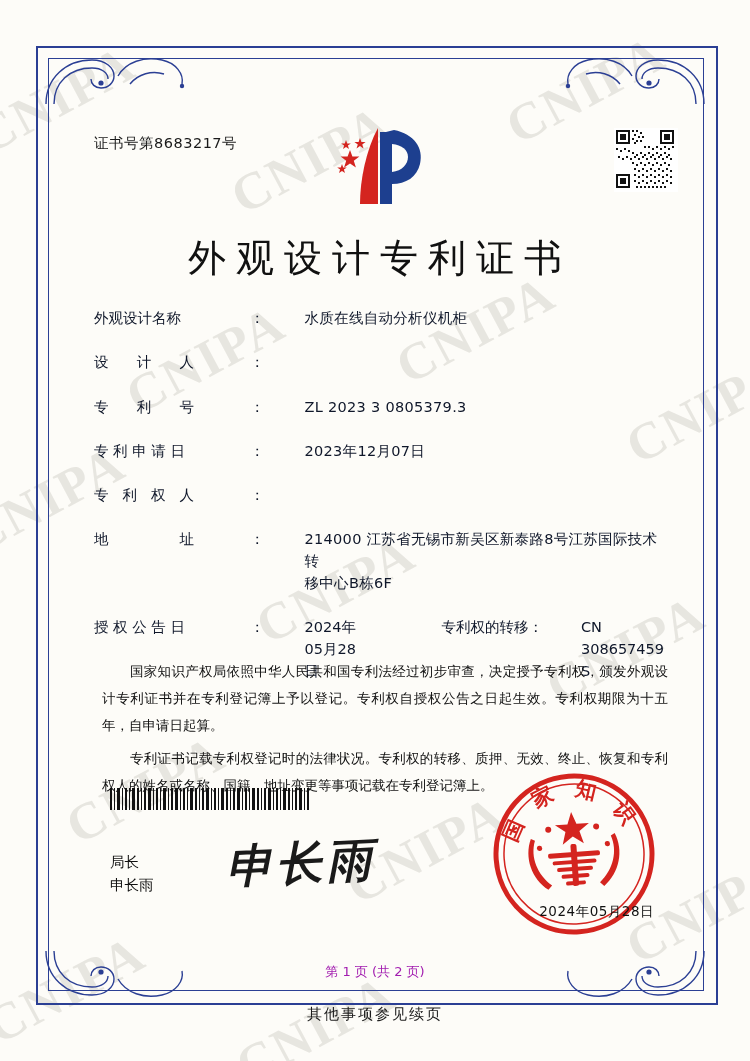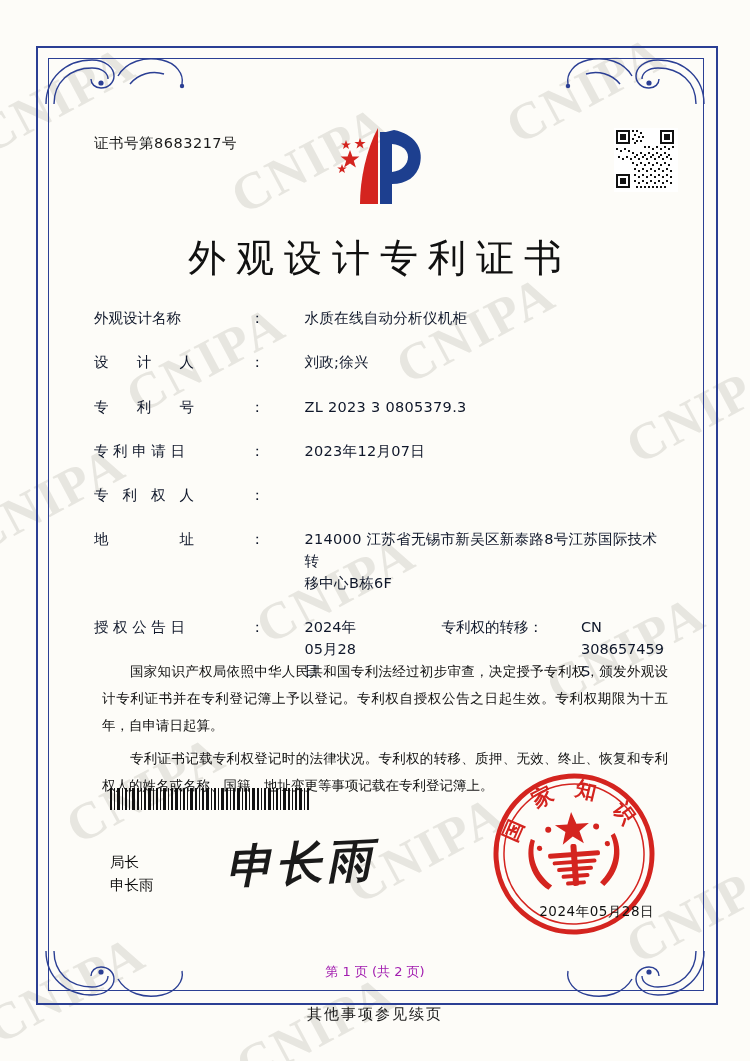--- a/index.html
+++ b/index.html
@@ -456,21 +456,20 @@
         <span class="val">水质在线自动分析仪机柜</span>
       </div>
 
       <div class="row">
         <span class="lbl spread">
             <span>设</span>
             <span>计</span>
             <span>人</span>
           </span>
         <span class="colon">：</span>
-        <span class="val">刘政;徐兴</span>
       </div>
 
       <div class="row">
         <span class="lbl spread">
             <span>专</span>
             <span>利</span>
             <span>号</span>
           </span>
         <span class="colon">：</span>
         <span class="val">ZL 2023 3 0805379.3</span>

